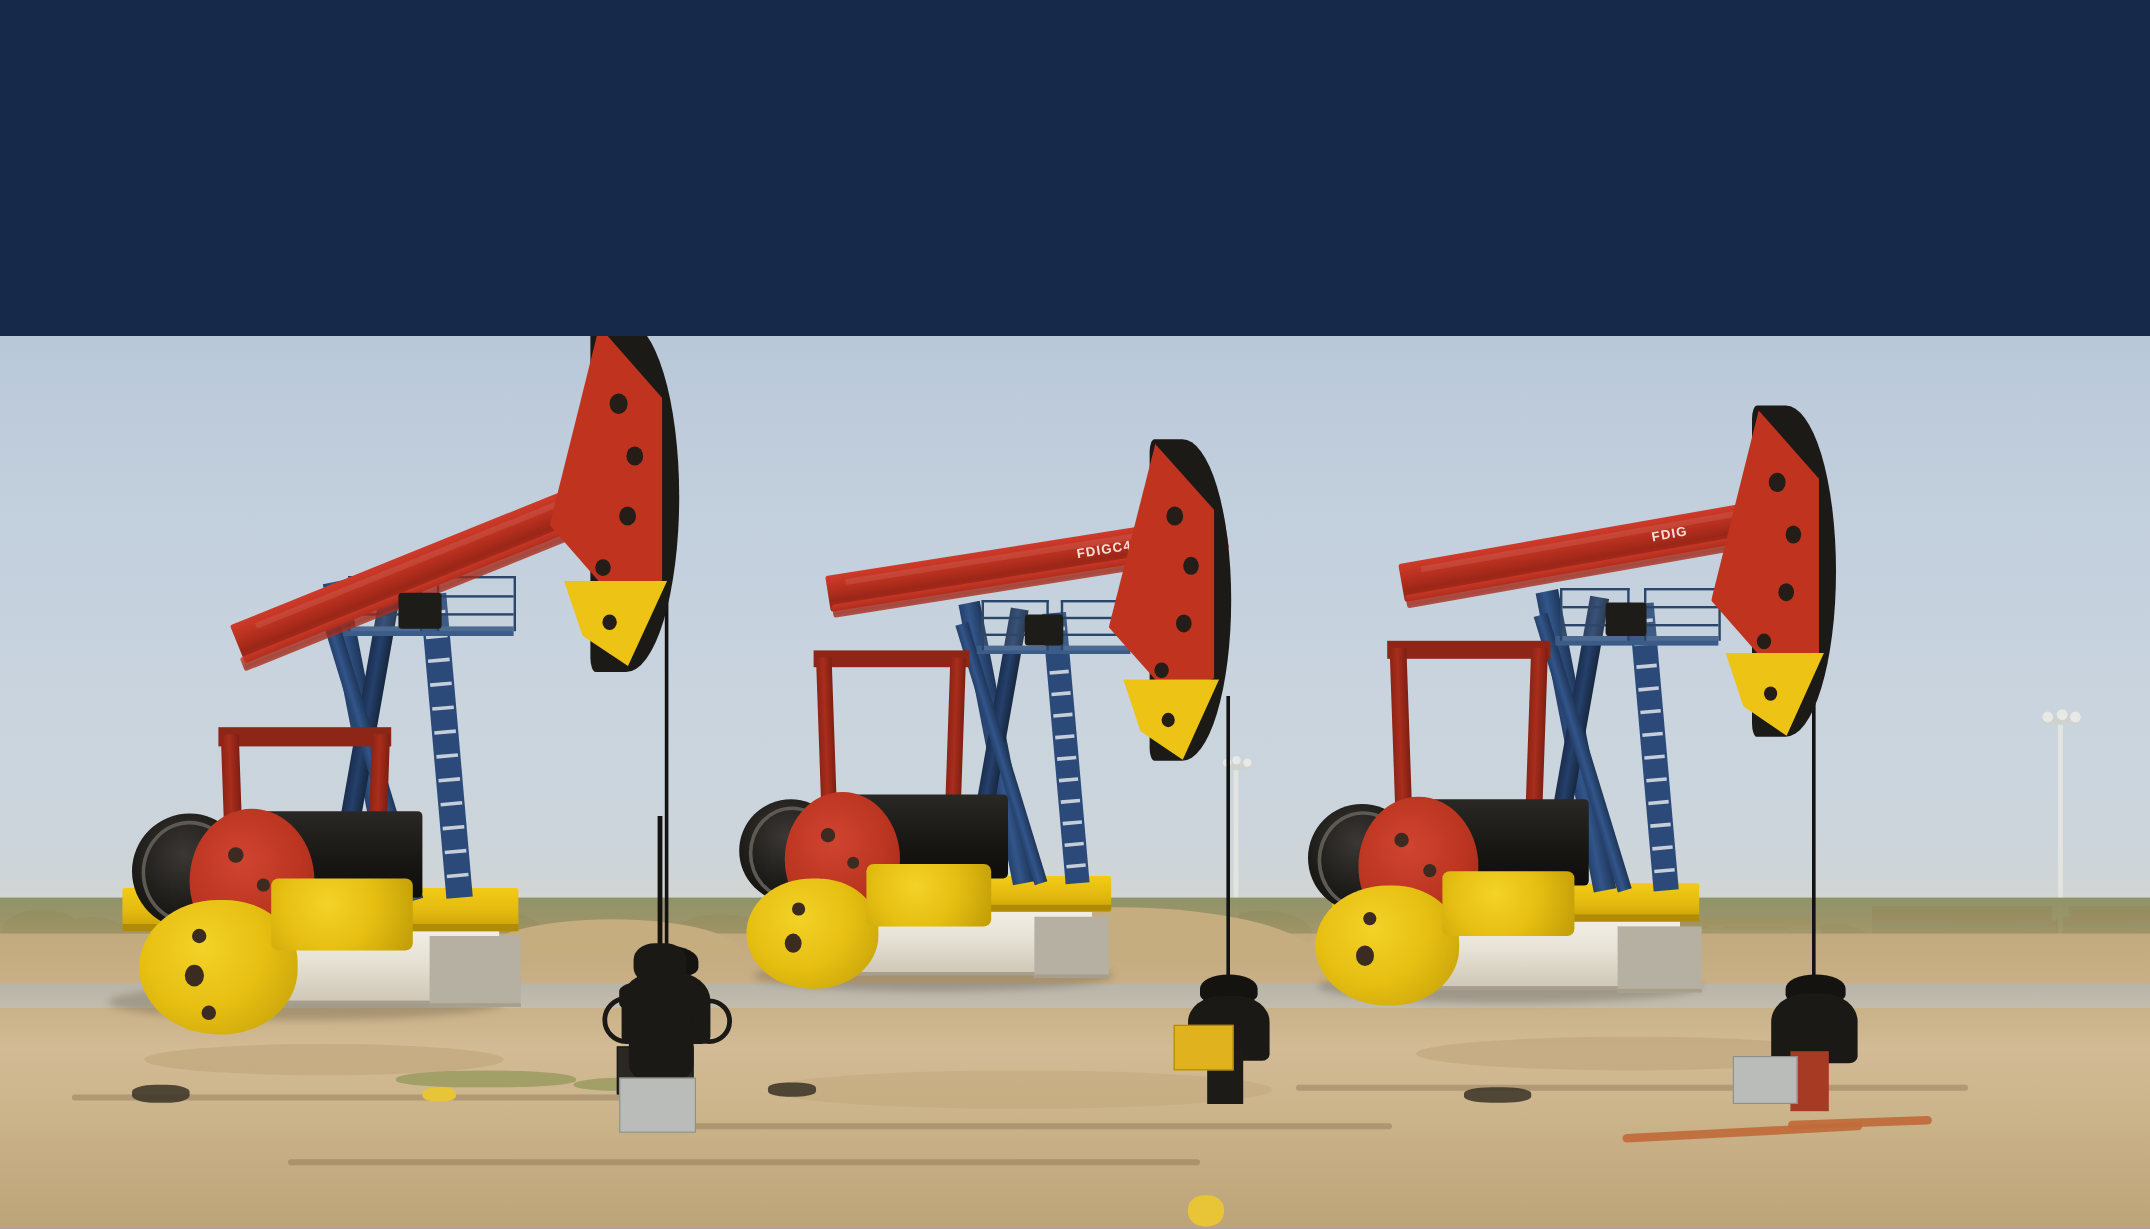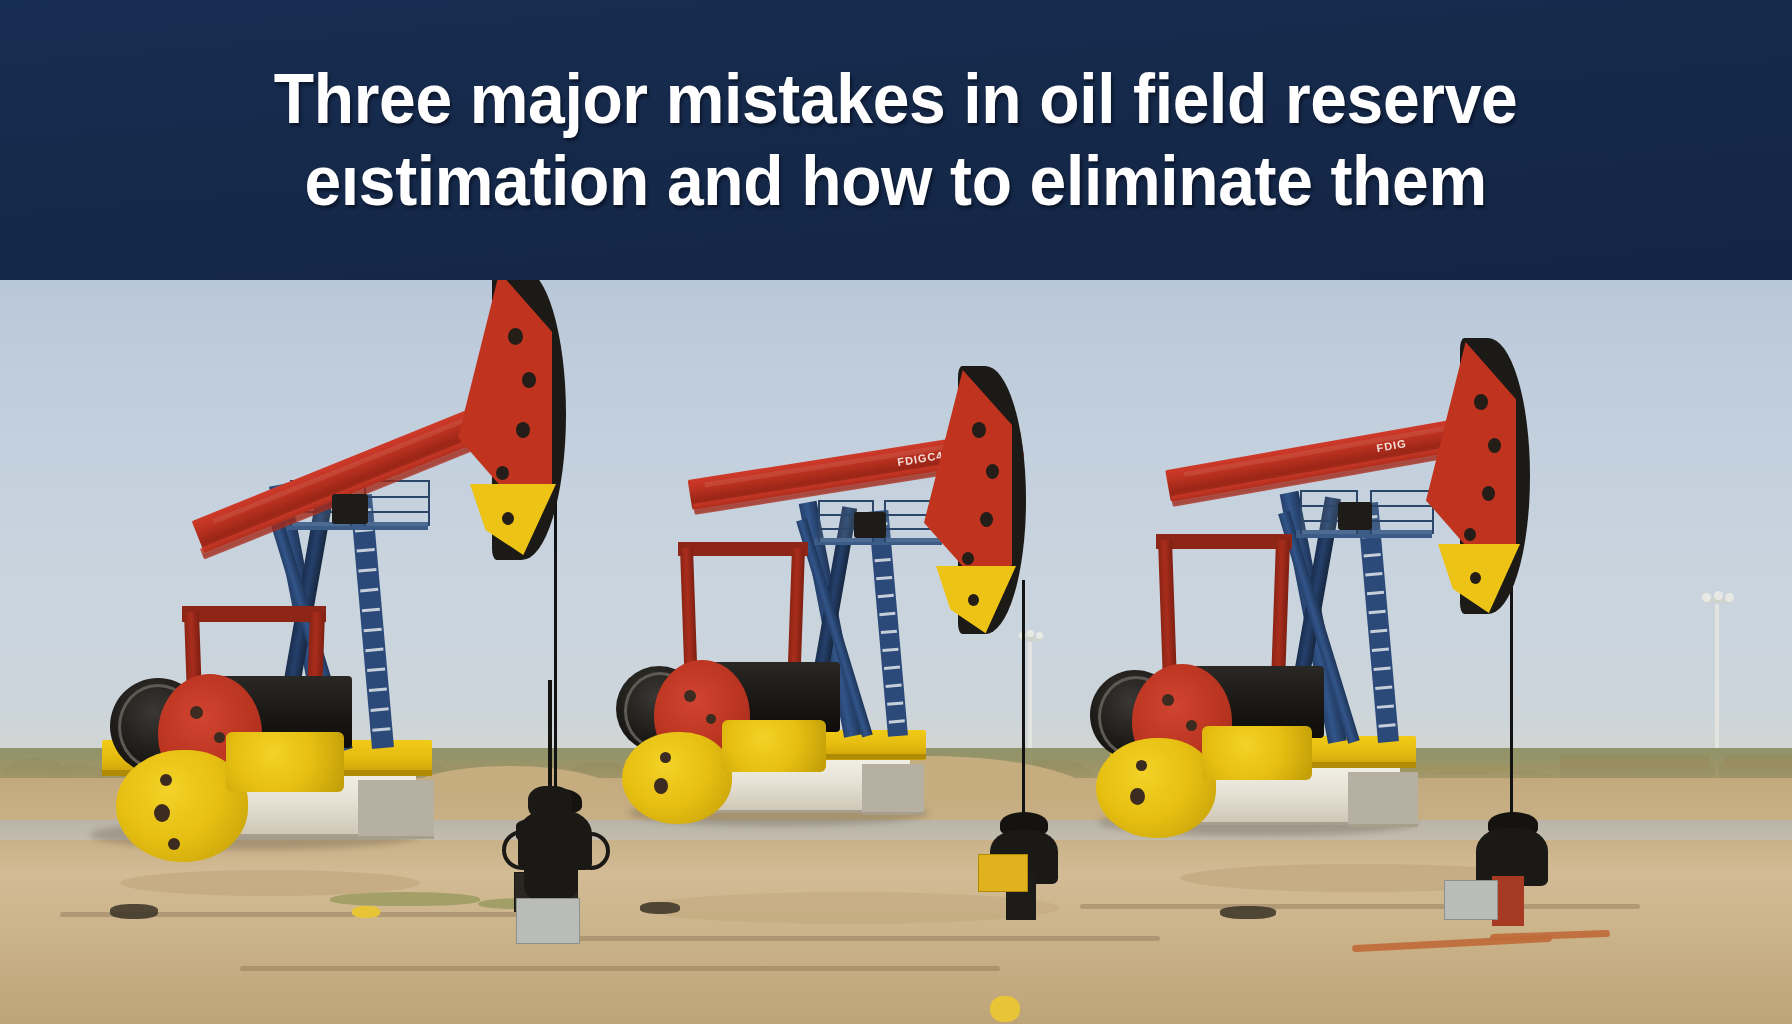--- a/index.html
+++ b/index.html
@@ -368,24 +368,20 @@
     position: absolute;
     background: #e8e9e4;
     border-radius: 50%;
   }
 </style>
 </head>
 <body>
 
 <div id="page">
 
-  <div id="header-banner">
-    <div class="headline-line l1">Three major mistakes in oil field reserve</div>
-    <div class="headline-line l2">eıstimation and how to eliminate them</div>
-  </div>
 
   <div id="photo">
 
     <div class="sky"></div>
     <div class="haze"></div>
 
     <div style="position:absolute;left:0;top:452px;width:100%;height:60px;">
 
       <div class="tree" style="left:0px;   width:70px; height:34px;"></div>
       <div class="tree" style="left:48px;  width:58px; height:28px;"></div>

